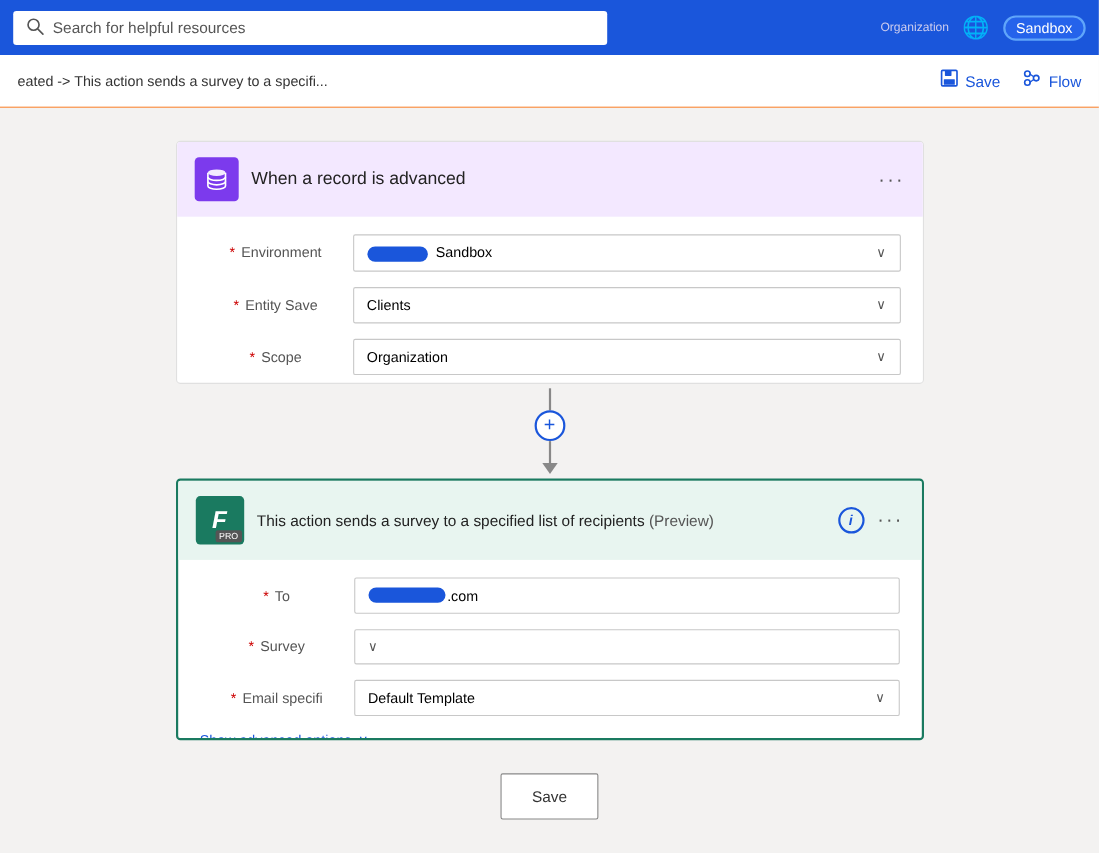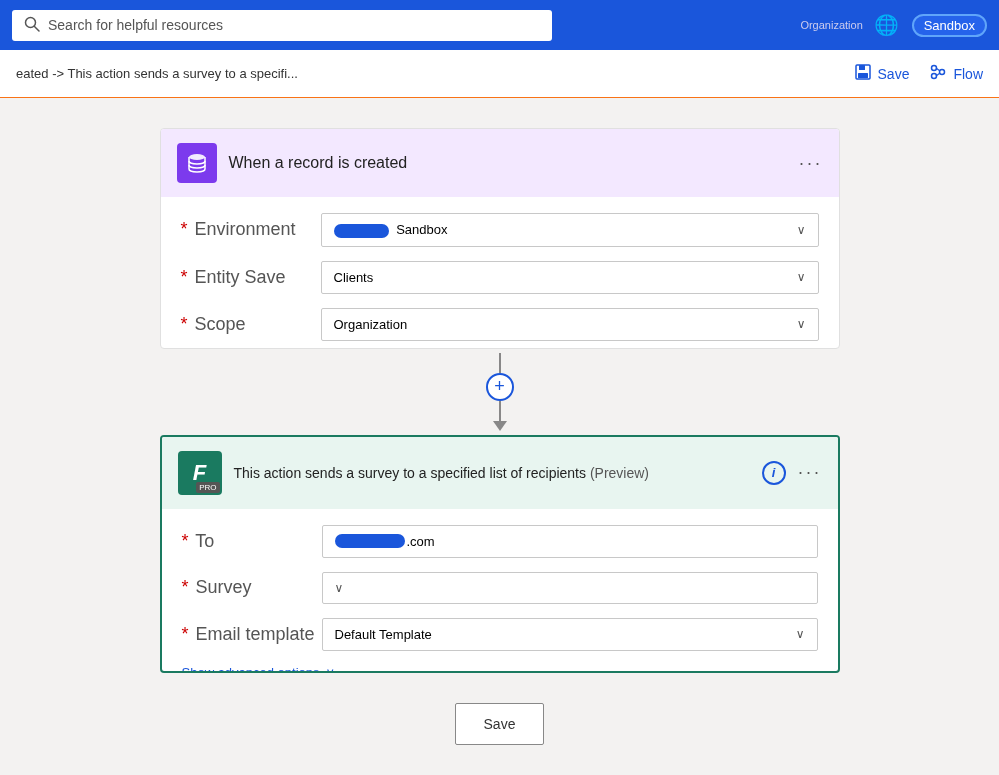--- a/index.html
+++ b/index.html
@@ -159,23 +159,24 @@
     .trigger-body {
       padding: 16px 20px;
     }
     .field-row {
       display: flex;
       align-items: center;
       margin-bottom: 14px;
     }
     .field-label {
       width: 140px;
-      font-size: 18px;
+      font-size: 13px;
       color: #555;
       flex-shrink: 0;
+      text-align: center;
     }
     .field-label .required {
       color: #c00;
       margin-right: 2px;
     }
     .field-select {
       flex: 1;
       border: 1px solid #c8c8c8;
       border-radius: 2px;
       padding: 8px 12px;
@@ -413,21 +414,21 @@
     <div class="trigger-header">
       <div class="trigger-header-left">
         <div class="trigger-icon-box">
           <svg width="22" height="22" viewBox="0 0 22 22" fill="white">
             <ellipse cx="11" cy="5" rx="8" ry="3" fill="white" opacity="0.9"></ellipse>
             <path d="M3 5v4c0 1.66 3.58 3 8 3s8-1.34 8-3V5" fill="none" stroke="white" stroke-width="1.5"></path>
             <path d="M3 9v4c0 1.66 3.58 3 8 3s8-1.34 8-3V9" fill="none" stroke="white" stroke-width="1.5"></path>
             <path d="M3 13v4c0 1.66 3.58 3 8 3s8-1.34 8-3v-4" fill="none" stroke="white" stroke-width="1.5"></path>
           </svg>
         </div>
-        <span class="trigger-title">When a record is created</span>
+        <span class="trigger-title">When a record is advanced</span>
       </div>
       <button class="ellipsis-btn">
         <span>···</span>
       </button>
     </div>
     <div class="trigger-body">
 
       <div class="field-row">
         <div class="field-label">
           <span class="required">*</span>
@@ -513,21 +514,21 @@
           <span>Survey</span>
         </div>
         <div class="field-select">
           <span class="chevron-down">∨</span>
         </div>
       </div>
 
       <div class="field-row">
         <div class="field-label">
           <span class="required">*</span>
-          <span>Email template</span>
+          <span>Email specifi</span>
         </div>
         <div class="field-select">
           <span>Default Template</span>
           <span class="chevron-down">∨</span>
         </div>
       </div>
 
       <button class="show-advanced">
         <span>Show advanced options</span>
         <span>∨</span>

